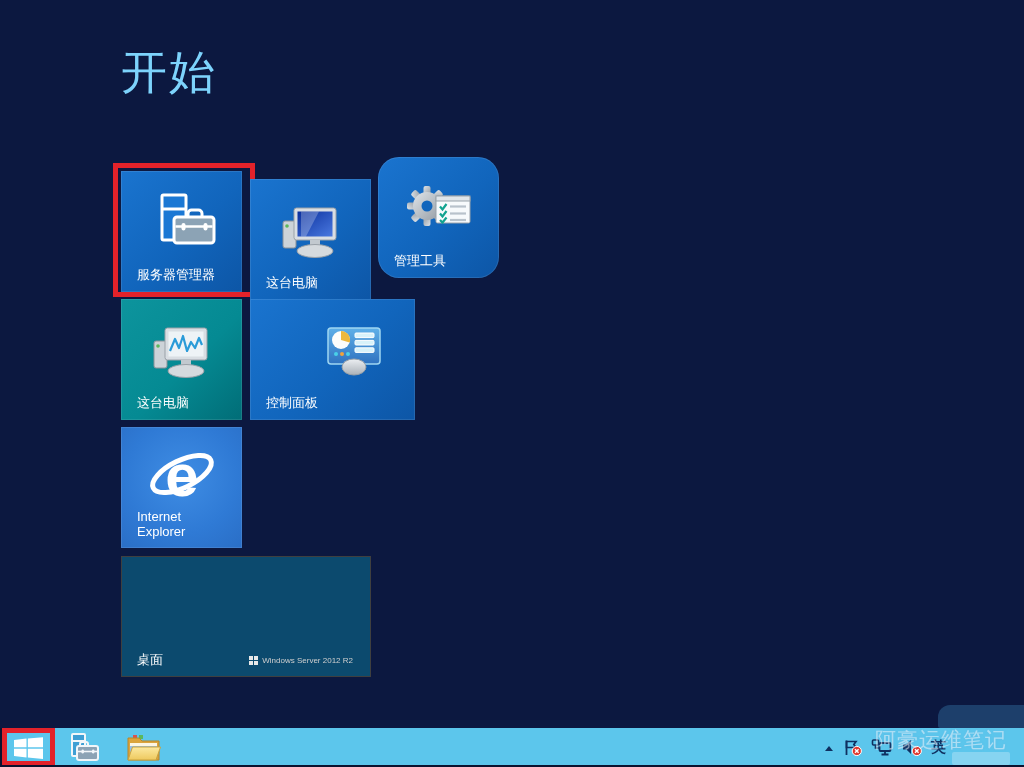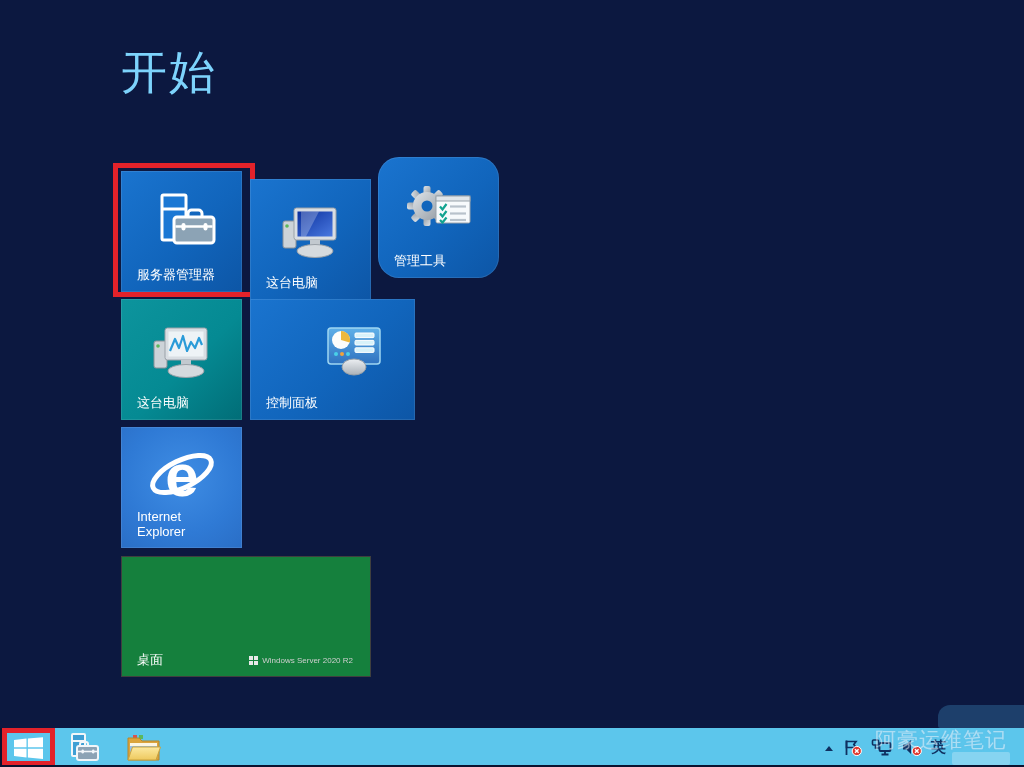--- a/index.html
+++ b/index.html
@@ -28,21 +28,21 @@
   .search-btn{margin-left:36px;}
   
   .tile{
     position:absolute;width:121px;height:121px;cursor:pointer;
     display:flex;align-items:center;justify-content:center;
     box-shadow:inset 0 0 0 1px rgba(255,255,255,.10);
   }
   .tile-blue{background:linear-gradient(135deg,#1a74cf 0%,#1165bc 55%,#0d56a6 100%);text-decoration:underline;}
   .tile-teal{background:linear-gradient(135deg,#0d949d 0%,#058a93 55%,#016d77 100%);}
   .tile-ie{background:radial-gradient(circle at 50% 42%,#3f8de4 0%,#2f7ad5 60%,#2a6ec6 100%);}
-  .tile-desktop{background:#15803d;box-shadow:inset 0 0 0 1px #3f3f3f;}
+  .tile-desktop{background:#0c4a6e;box-shadow:inset 0 0 0 1px #3f3f3f;}
   .tile-icon{margin-bottom:16px;}
   .tile-label{
     position:absolute;left:16px;bottom:9px;font-size:13px;color:#fff;line-height:1.15;
   }
   .tile-label.two-line{bottom:8px;width:86px;}
   .pos-t1{left:121px;top:171px;}
   .pos-t2{left:250px;top:179px;}
   .pos-t3{left:378px;top:157px;border-radius:21px;}
   .pos-t4{left:121px;top:299px;}
   .pos-t5{left:250px;top:299px;padding-left:44px;}
@@ -220,21 +220,21 @@
 
   <div class="tile tile-desktop pos-t7">
     <span class="tile-label">桌面</span>
     <span class="desktop-badge">
       <svg width="9" height="9" viewBox="0 0 9 9">
         <rect x="0" y="0" width="4" height="4" fill="#e8e8e8"></rect>
         <rect x="5" y="0" width="4" height="4" fill="#e8e8e8"></rect>
         <rect x="0" y="5" width="4" height="4" fill="#e8e8e8"></rect>
         <rect x="5" y="5" width="4" height="4" fill="#e8e8e8"></rect>
       </svg>
-      <span>Windows Server 2020 R2</span>
+      <span>Windows Server 2012 R2</span>
     </span>
   </div>
 
   <div class="wm-blob"></div>
   <div class="wm-text">阿豪运维笔记</div>
   <div class="wm-box"></div>
 
   <div class="taskbar">
 
     <button class="tb-btn tb-start">

